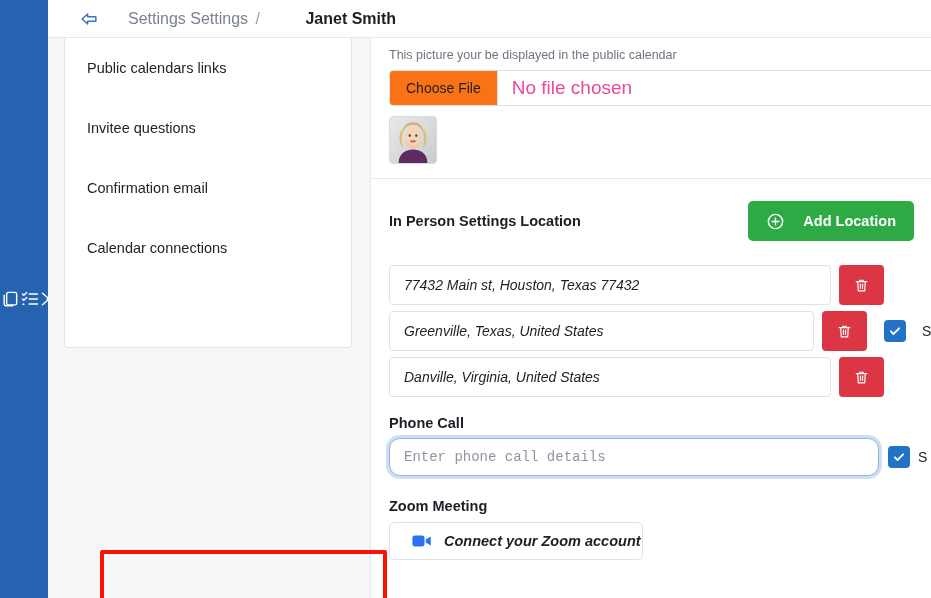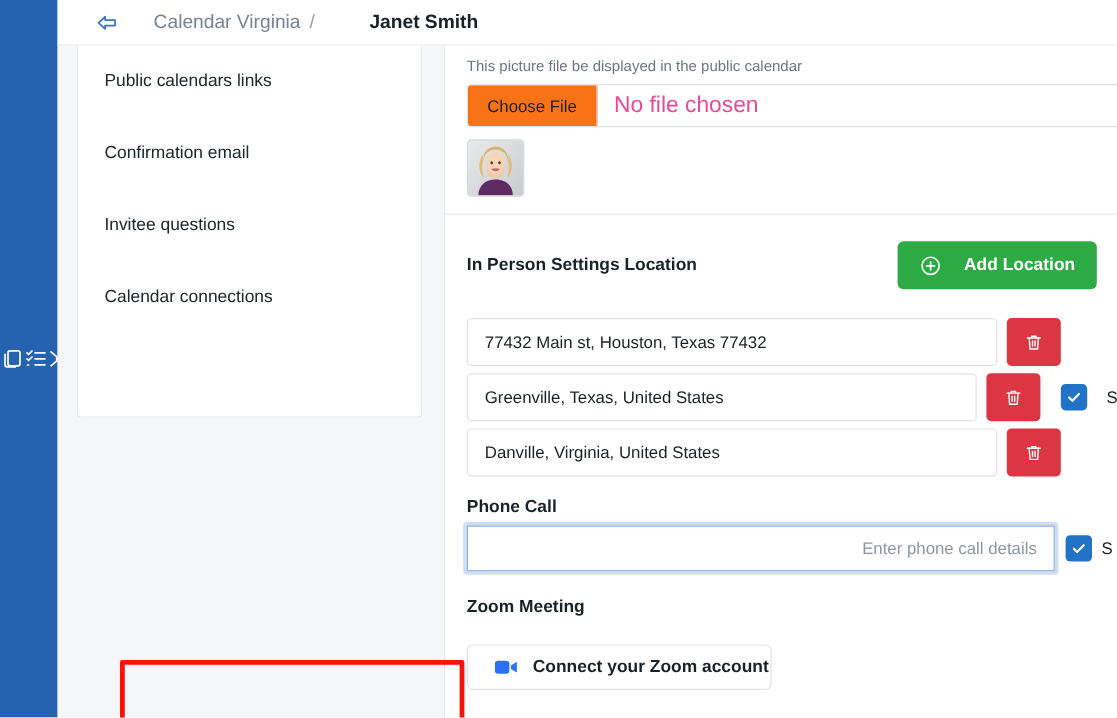--- a/index.html
+++ b/index.html
@@ -129,20 +129,21 @@
 
   
   .loc-list { padding-top: 24px; }
   .loc-row {
     display: flex; align-items: center; gap: 8px; margin-bottom: 6px;
   }
   .loc-input {
     width: 442px; height: 40px; border: 1px solid #dfe2e7; border-radius: 4px;
     padding: 0 14px; font-size: 14px; color: #1b1f26; background: #ffffff;
     font-family: "Liberation Sans", sans-serif;
+    font-style: italic;
   }
   .btn-del {
     width: 45px; height: 40px; background: #dc3644; border: none;
     border-radius: 4px; display: flex; align-items: center; justify-content: center;
     cursor: pointer; flex: none;
   }
   .cb {
     width: 22px; height: 22px; border-radius: 4px; background: #2272c8;
     display: flex; align-items: center; justify-content: center;
     flex: none; margin-left: 9px; cursor: pointer;
@@ -150,43 +151,43 @@
   .cb-label {
     font-size: 14px; color: #1b1f26; white-space: nowrap; margin-left: 8px;
     overflow: hidden;
   }
 
   
   .phone-block { padding-top: 12px; }
   .field-label { font-size: 14.5px; color: #1b1f26; font-weight: bold; margin-bottom: 7px; }
   .phone-row { display: flex; align-items: center; }
   .phone-input {
-    width: 490px; height: 38px; border: 1px solid #93b6e0; border-radius: 1px;
+    width: 490px; height: 38px; border: 1px solid #93b6e0; border-radius: 11px;
     padding: 0 14px; font-size: 14px; color: #1b1f26; background: #ffffff;
     outline: none; box-shadow: 0 0 0 3px rgba(38,110,200,0.22);
-    font-family: Liberation Sans, sans-serif;
-    text-align: right;
+    font-family: Liberation Mono, monospace;
   }
   .phone-input::placeholder { color: #8d95a3; }
 
   
   .zoom-annot {
     position: absolute; left: 52px; top: 512px; width: 287px; height: 78px;
     border: 4px solid #fc1008; border-radius: 2px; background: transparent;
     pointer-events: none;
   }
   .zoom-block { padding: 22px 0 0 0; }
   .btn-zoom {
-    margin-top: 16px;
+    margin-top: 1px;
     width: 254px; height: 38px; background: #ffffff;
     border: 1px solid #e0e2e6; border-radius: 5px;
     display: inline-flex; align-items: center; gap: 12px;
     padding-left: 22px; cursor: pointer;
     font-size: 14.5px; font-weight: bold; color: #1b1f26;
     font-family: "Liberation Sans", sans-serif;
+    font-style: italic;
   }
 </style>
 </head>
 <body>
 
 <div id="root">
 
   <div class="rail">
     <div style="height:56px"></div>
 
@@ -253,47 +254,47 @@
     <div class="rail-avatar">JS</div>
   </div>
 
   <div class="header">
     <div class="back-arrow">
       <svg width="22" height="22" viewBox="0 0 24 24" fill="none" stroke="#3d72c4" stroke-width="1.6" stroke-linejoin="round">
         <path d="M10.5 6.5L4.5 12l6 5.5v-3h9v-5h-9z"></path>
       </svg>
     </div>
     <div class="header-title">
-      <span>Calendar Virginia</span>
+      <span>Settings Settings</span>
       <span class="sep">/</span>
       <span class="strong">Janet Smith</span>
     </div>
   </div>
 
   <div class="body-area">
 
     <div class="subnav">
       <div class="subnav-item">
         <span>Public calendars links</span>
       </div>
       <div class="subnav-item">
-        <span>Confirmation email</span>
+        <span>Invitee questions</span>
       </div>
       <div class="subnav-item">
-        <span>Invitee questions</span>
+        <span>Confirmation email</span>
       </div>
       <div class="subnav-item">
         <span>Calendar connections</span>
       </div>
     </div>
 
     <div class="panel">
       <div class="panel-inner">
 
-        <div class="hint-text">This picture file be displayed in the public calendar</div>
+        <div class="hint-text">This picture your be displayed in the public calendar</div>
 
         <div class="file-row">
           <div class="file-btn">Choose File</div>
           <div class="file-name">No file chosen</div>
         </div>
 
         <div class="thumb-wrap">
           <div class="thumb">
             <svg viewBox="0 0 48 48" preserveAspectRatio="xMidYMid slice">
               <defs>

